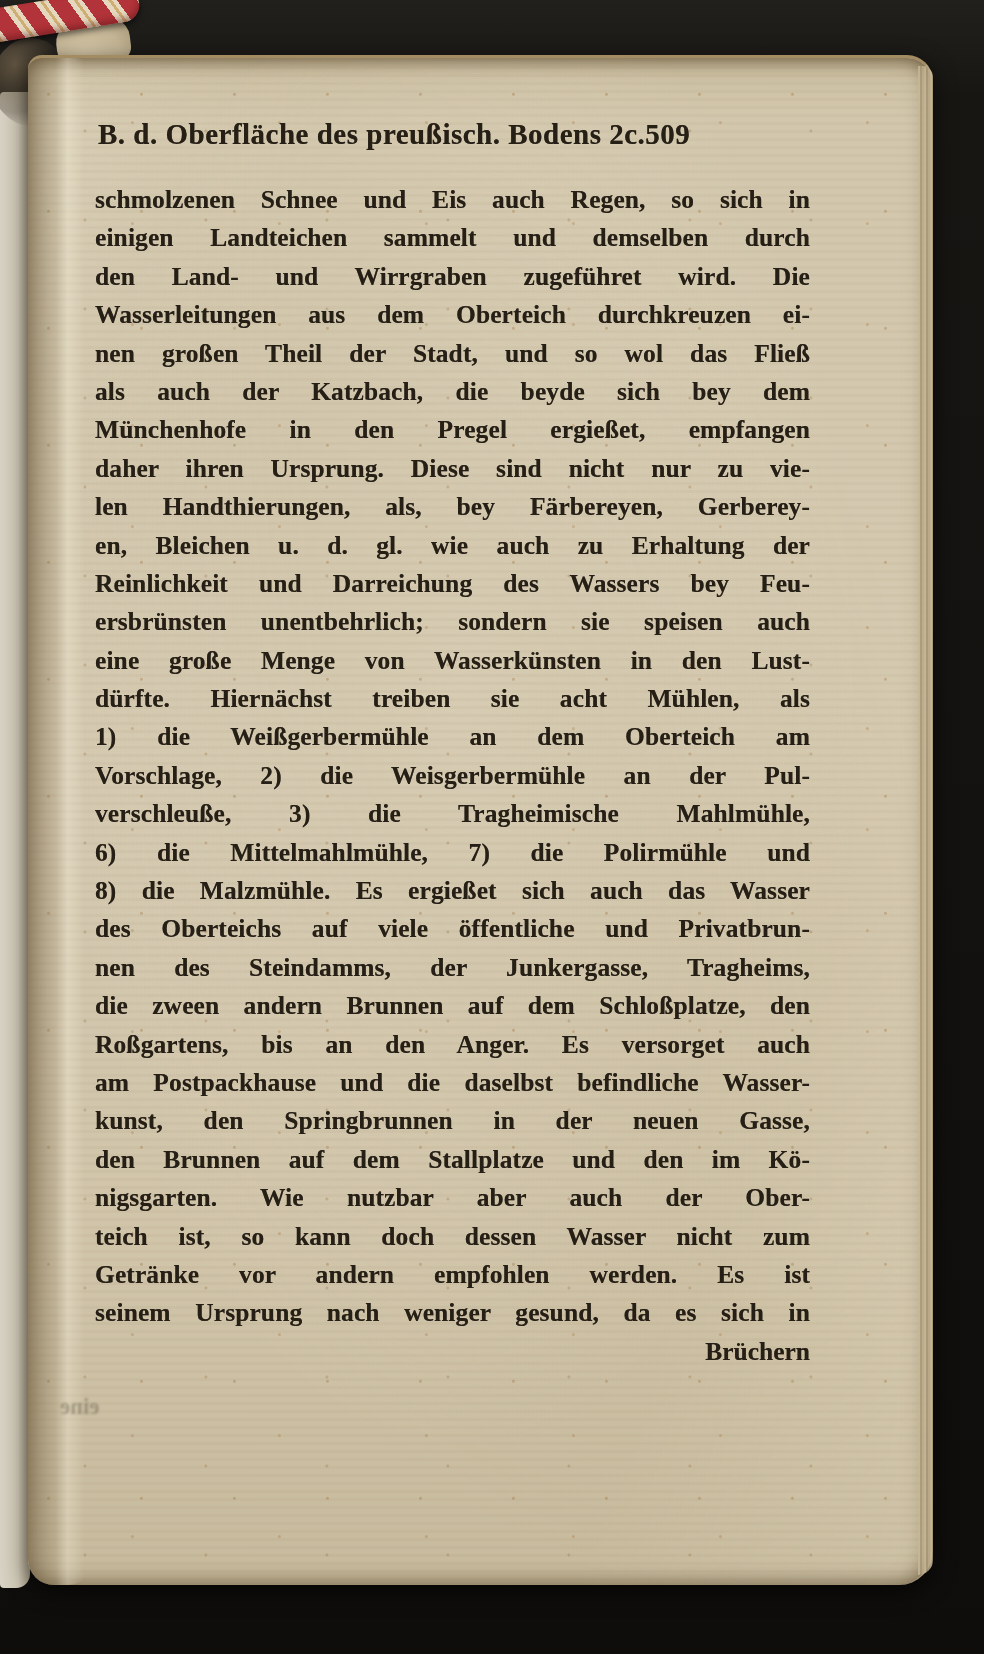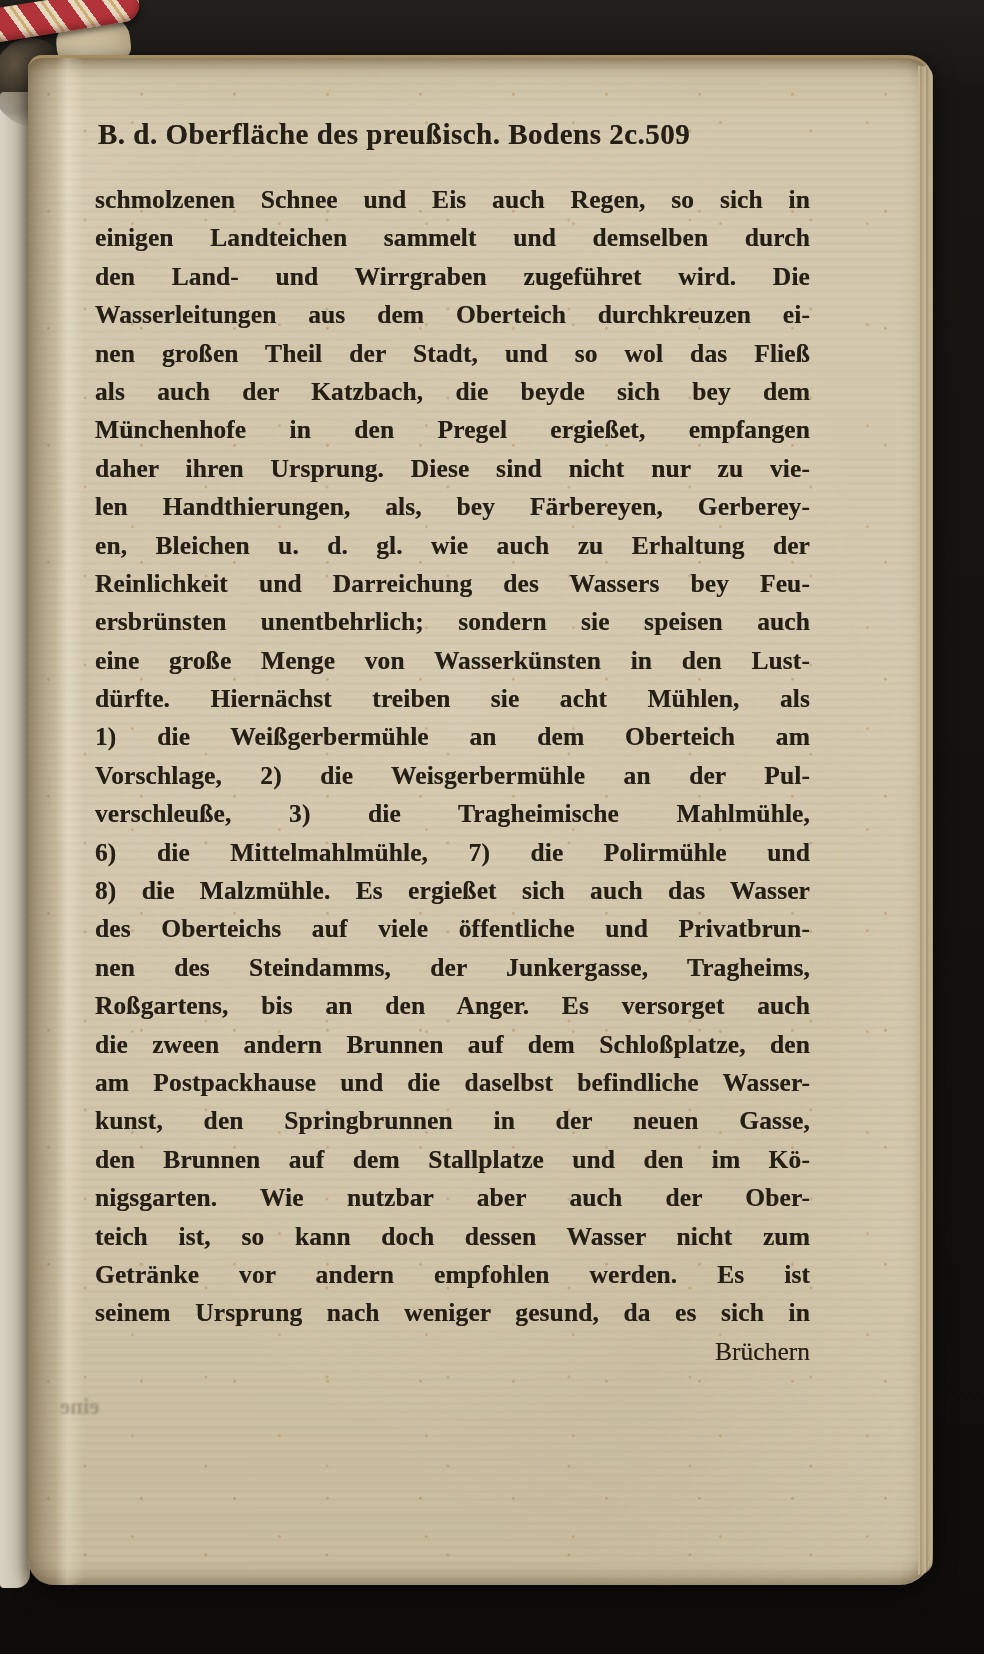--- a/index.html
+++ b/index.html
@@ -84,21 +84,21 @@
     text-shadow:0 0 .6px rgba(38,31,22,.7);
   }
   .body-block{ margin-top:30px; }
   .line{
     height:38.4px; line-height:38.4px; font-size:25.5px; font-weight:bold;
     letter-spacing:.1px; white-space:normal;
     text-align:justify; text-align-last:justify;
     text-shadow:0 0 .5px rgba(38,31,22,.6);
   }
   .catchword-line{
-    margin-top:4px; text-align:right; font-size:25.5px; font-weight:normal;
+    margin-top:4px; text-align:right; font-size:25.5px; font-weight:bold;
     text-shadow:0 0 .5px rgba(38,31,22,.6);
   }
   .show-through{
     position:absolute; left:32px; top:1336px; transform:scaleX(-1);
     font-size:23px; font-weight:bold; color:#56503f; opacity:.38; filter:blur(1.1px);
   }
 </style>
 </head>
 <body>
 
@@ -137,22 +137,22 @@
           <div class="line">ersbrünsten unentbehrlich;  sondern sie speisen auch</div>
           <div class="line">eine große Menge von Wasserkünsten in den Lust-</div>
           <div class="line">dürfte.  Hiernächst treiben sie acht Mühlen, als</div>
           <div class="line">1) die Weißgerbermühle an dem Oberteich am</div>
           <div class="line">Vorschlage, 2) die Weisgerbermühle an der Pul-</div>
           <div class="line">verschleuße, 3) die Tragheimische Mahlmühle,</div>
           <div class="line">6) die Mittelmahlmühle, 7) die Polirmühle und</div>
           <div class="line">8) die Malzmühle. Es ergießet sich auch das Wasser</div>
           <div class="line">des Oberteichs auf viele öffentliche und Privatbrun-</div>
           <div class="line">nen des Steindamms, der Junkergasse, Tragheims,</div>
+          <div class="line">die zween andern Brunnen auf dem Schloßplatze, den</div>
           <div class="line">Roßgartens, bis an den Anger.  Es versorget auch</div>
-          <div class="line">die zween andern Brunnen auf dem Schloßplatze, den</div>
           <div class="line">am Postpackhause und die daselbst befindliche Wasser-</div>
           <div class="line">kunst, den Springbrunnen in der neuen Gasse,</div>
           <div class="line">den Brunnen auf dem Stallplatze und den im Kö-</div>
           <div class="line">nigsgarten.  Wie nutzbar aber auch der Ober-</div>
           <div class="line">teich ist, so kann doch dessen Wasser nicht zum</div>
           <div class="line">Getränke vor andern empfohlen werden.  Es ist</div>
           <div class="line">seinem Ursprung nach weniger gesund, da es sich in</div>
         </div>
 
       <div class="catchword-line">Brüchern</div>

